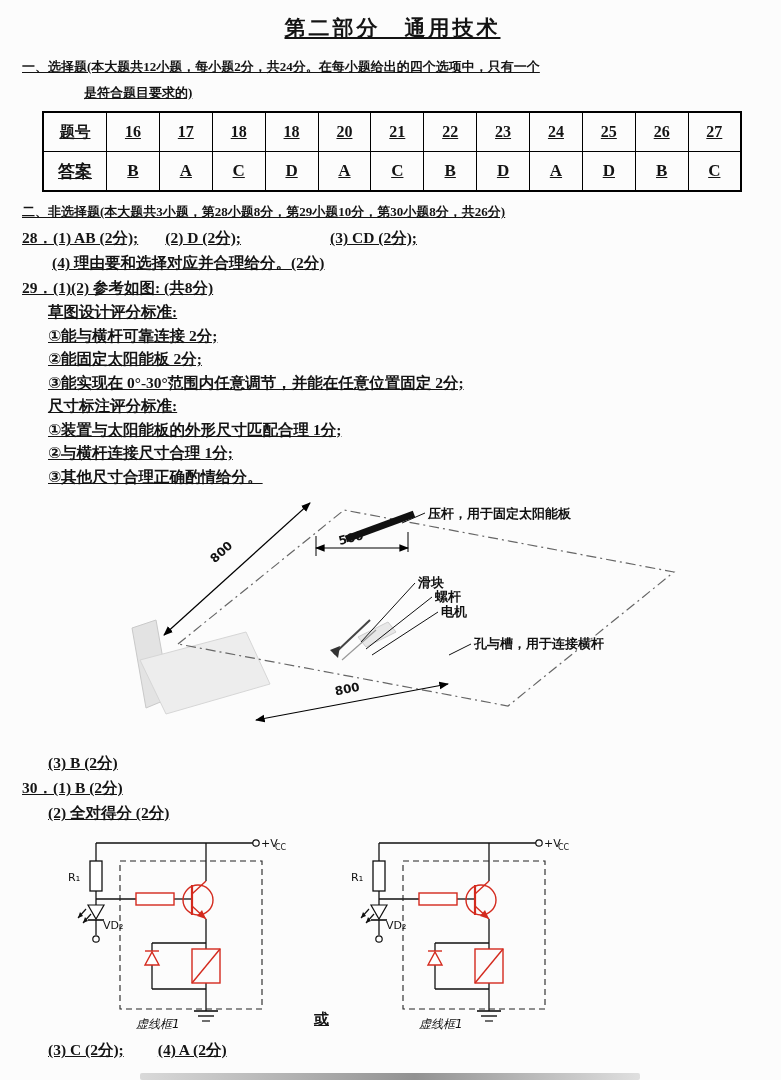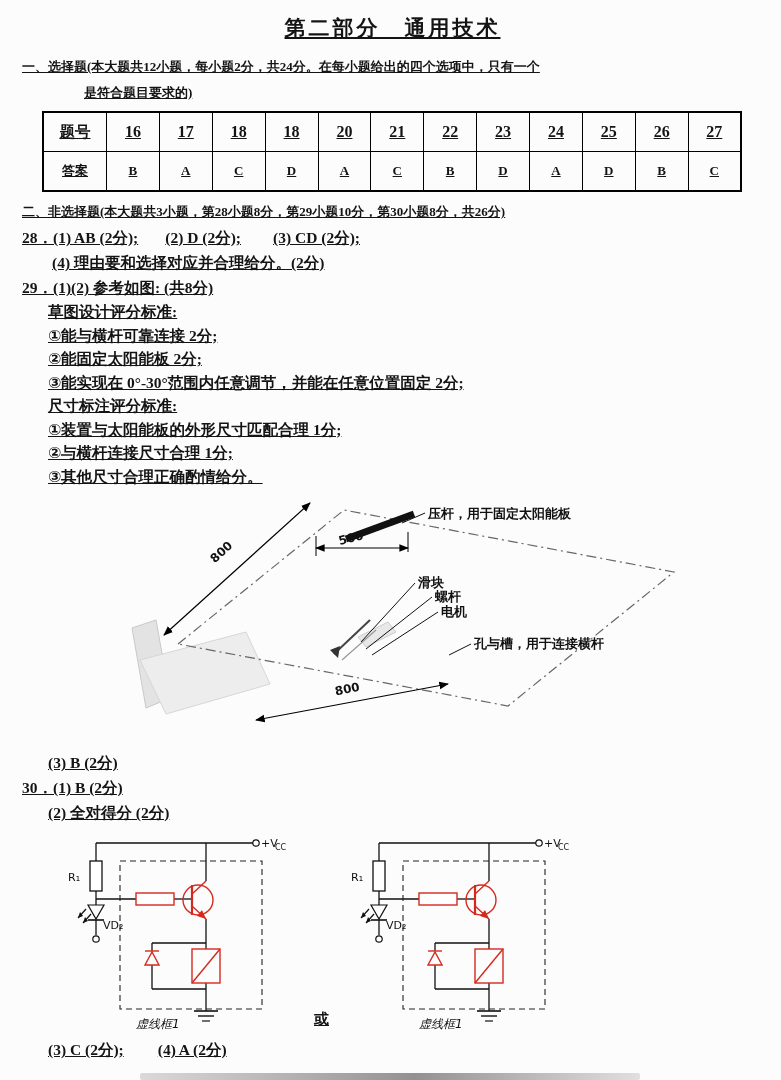--- a/index.html
+++ b/index.html
@@ -9,24 +9,24 @@
   .page{padding:12px 18px 0 22px;text-decoration:underline;}
   .title{text-align:center;font-size:21px;font-weight:bold;letter-spacing:3px;
          font-family:"DejaVu Sans","Liberation Sans",sans-serif;margin:2px 0 12px 0;}
   .sec-head{font-size:13px;font-weight:bold;line-height:26px;}
   .sec-head .cont{display:block;padding-left:62px;}
   .ans-table{border-collapse:collapse;table-layout:fixed;width:700px;margin:5px 0 7px 20px;
              border:2px solid #000;}
   .ans-table td{border:1.6px solid #000;text-align:center;height:38px;font-weight:bold;
                 font-size:16px;padding:0;}
   .ans-table td.lab{width:62px;font-size:15.5px;}
-  .ans-table tr.answers td{font-size:13px;}
+  .ans-table tr.answers td{font-size:17px;}
   .line{font-size:15.5px;font-weight:bold;line-height:25px;}
   .gap1{margin-left:27px;}
-  .gap2{margin-left:32px;}
+  .gap2{margin-left:89px;}
   .gap3{margin-left:34px;margin-top:35px;}
   .ind1{padding-left:30px;}
   .ind2{padding-left:26px;}
   .crit{font-size:15.5px;font-weight:bold;line-height:23.5px;padding-left:26px;}
   .figwrap{margin:4px 0 2px 96px;}
   .figtext{font-family:"DejaVu Sans","Liberation Sans",sans-serif;font-weight:bold;font-size:13px;fill:#111;}
   .dimtext{font-family:"DejaVu Sans","Liberation Sans",sans-serif;font-weight:bold;font-size:12px;fill:#111;}
   .circuits{display:flex;align-items:flex-end;margin:6px 0 0 34px;}
   .or{font-size:15px;font-weight:bold;margin:0 10px 8px 22px;}
   .ctext{font-family:"DejaVu Sans","Liberation Sans",sans-serif;font-size:11px;fill:#111;}

